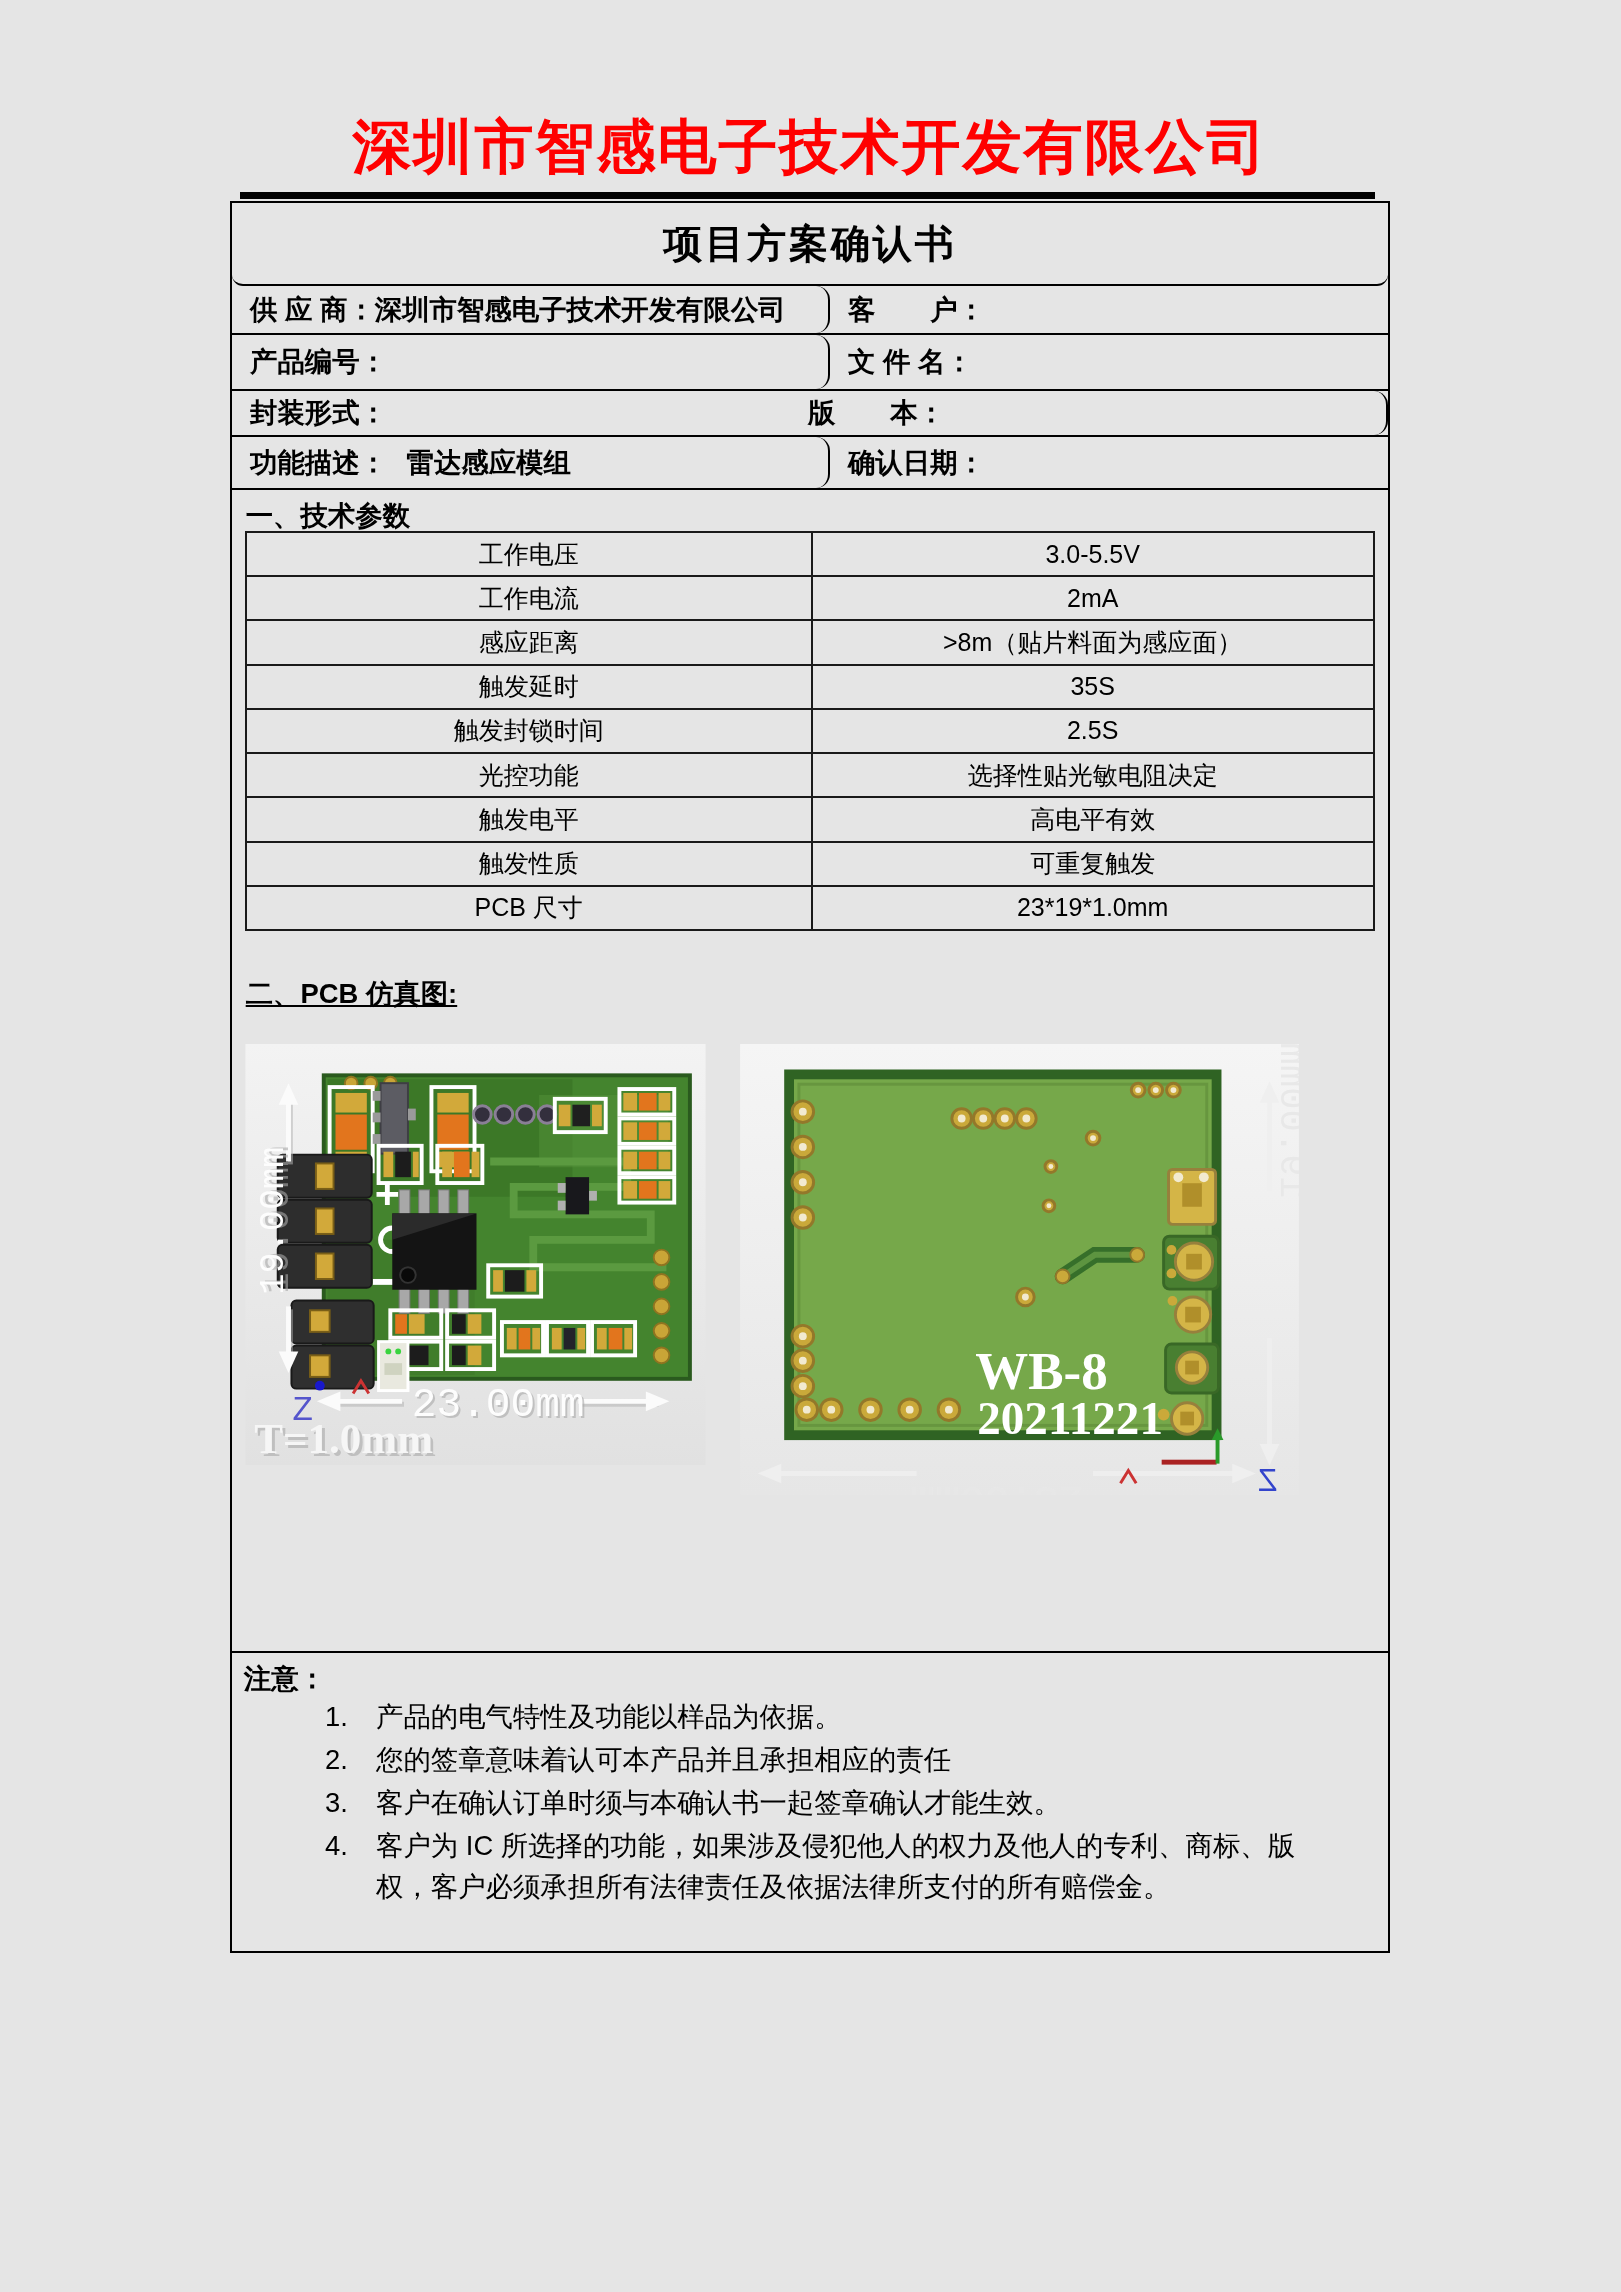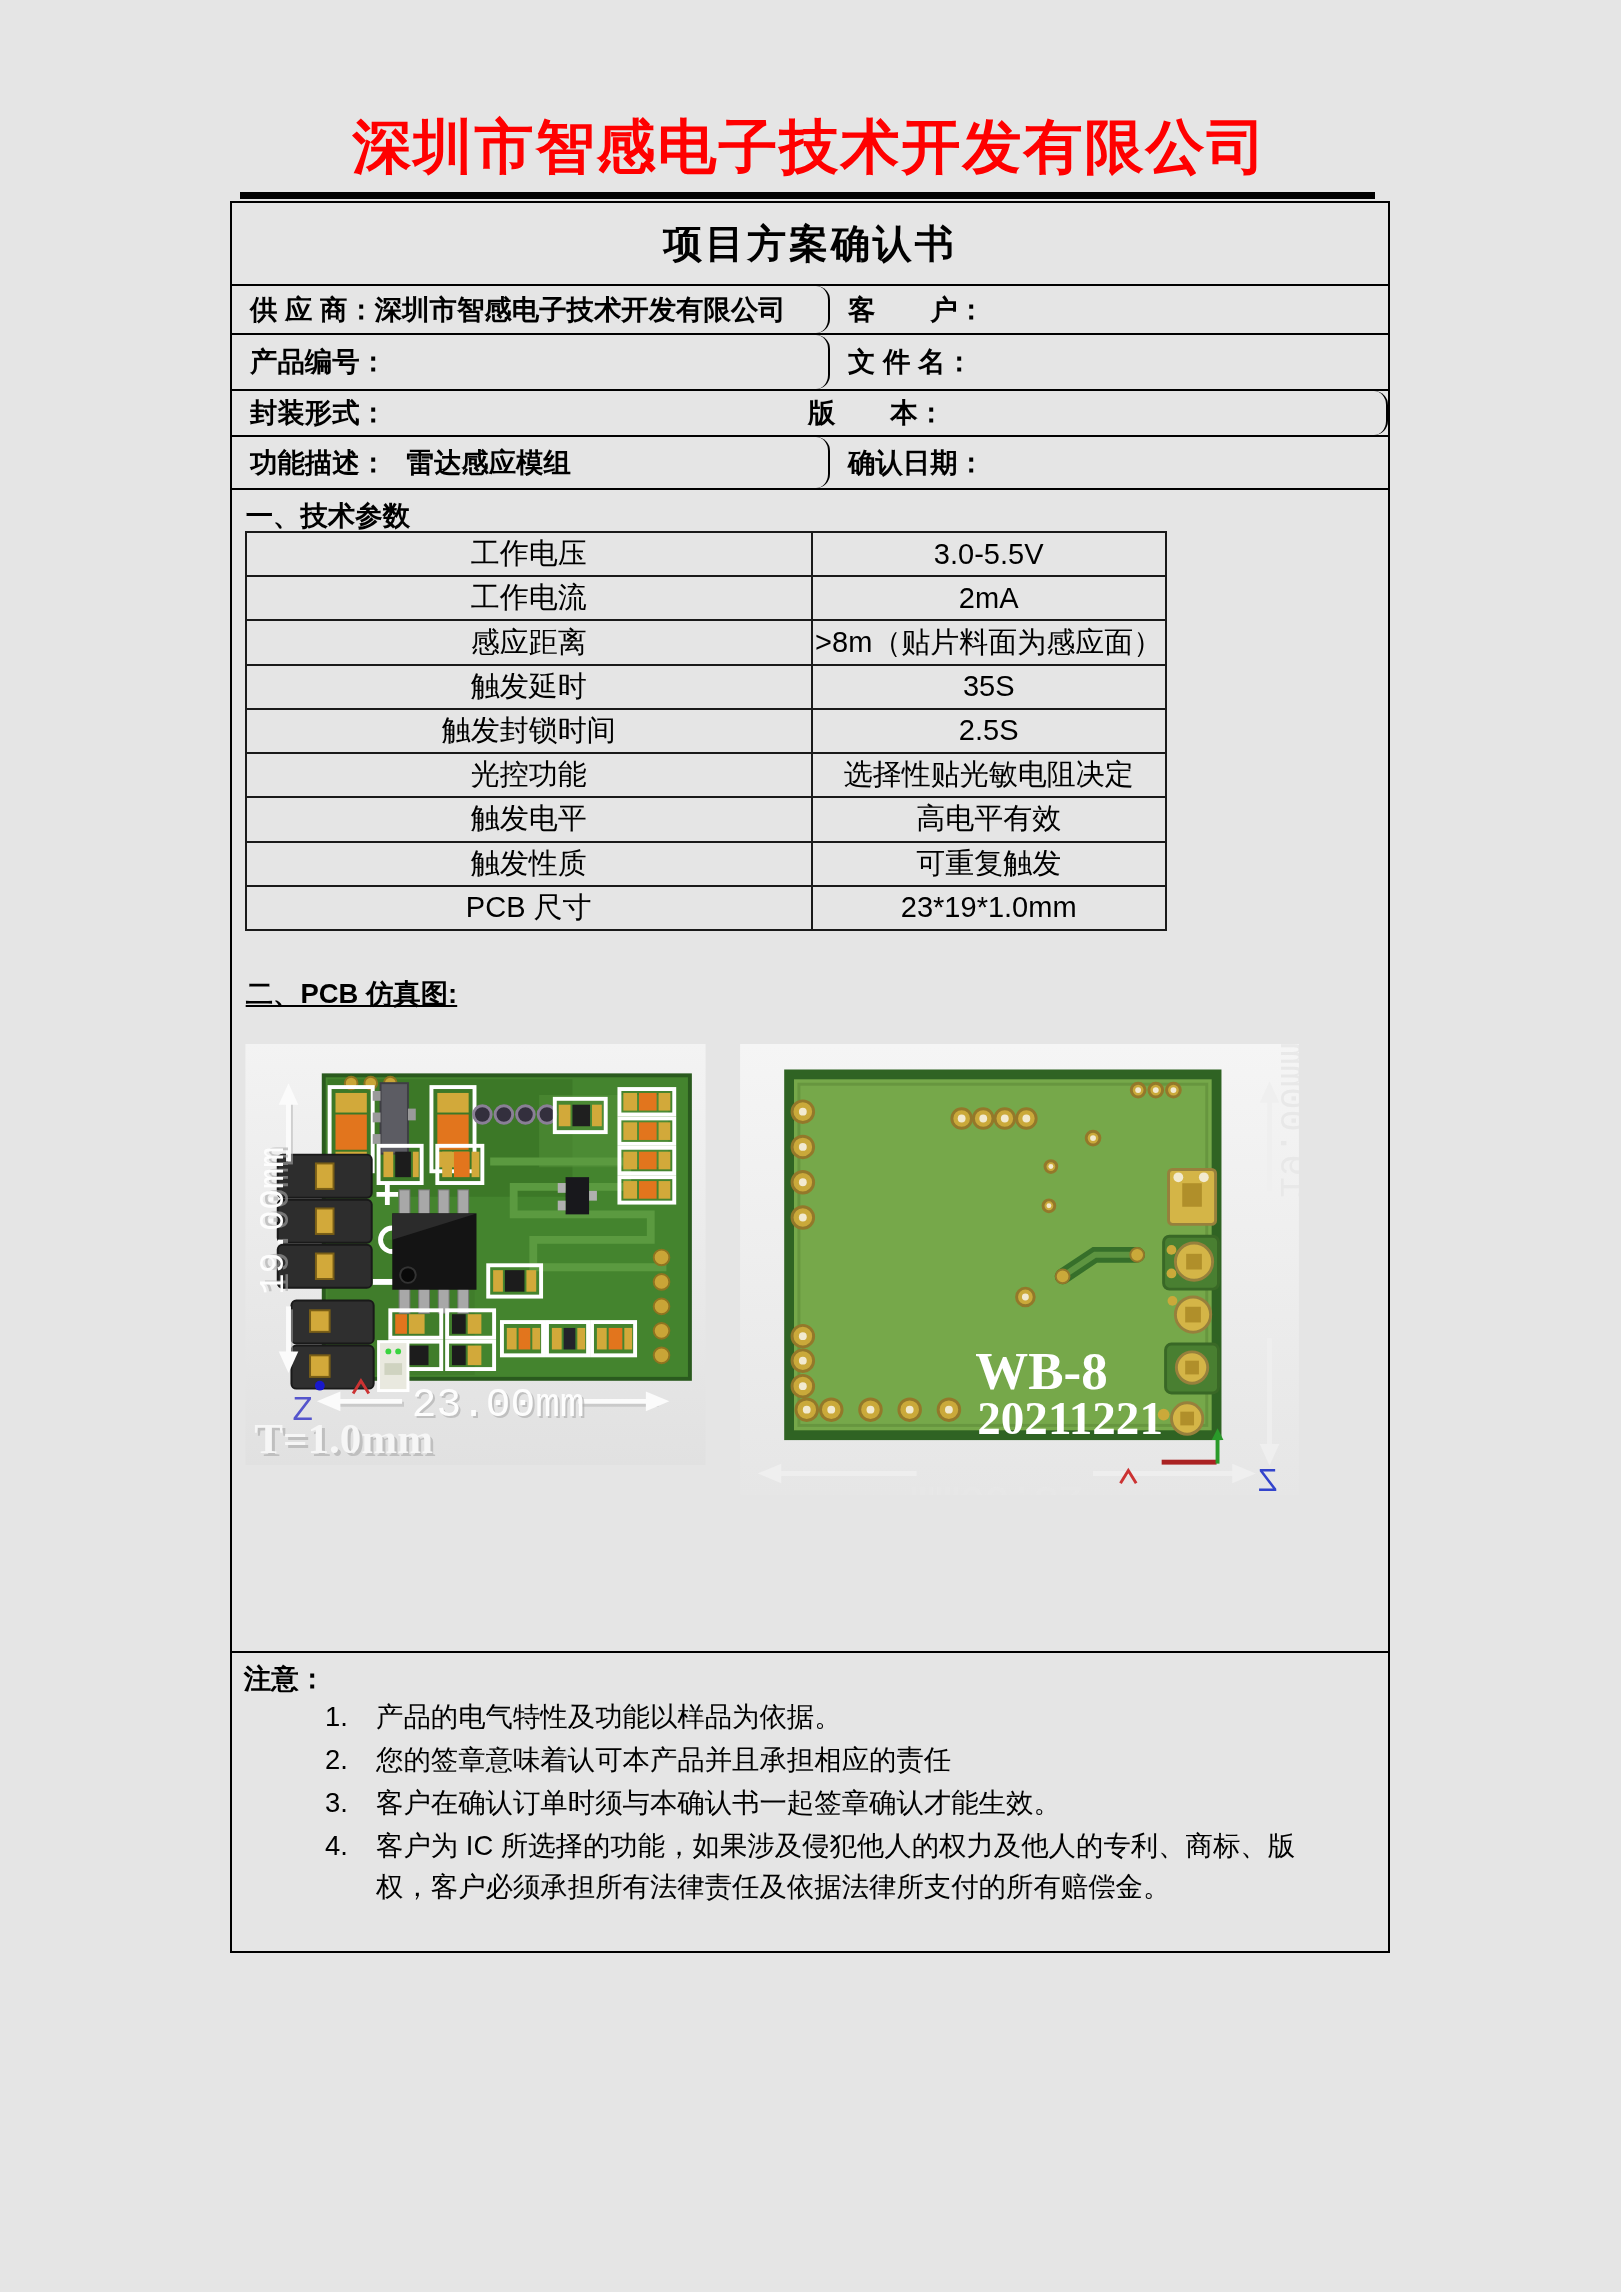--- a/index.html
+++ b/index.html
@@ -5,34 +5,34 @@
   html,body{margin:0;padding:0;background:#ffffff;}
   .page{position:relative;width:1621px;height:2293px;background:#e5e5e5;overflow:hidden;
         font-family:"Liberation Sans",sans-serif;color:#000;}
   .company-title{position:absolute;left:230px;top:110px;width:1160px;text-align:center;
         font-family:"DejaVu Serif","Liberation Serif",serif;font-weight:bold;font-size:59px;
         line-height:74px;color:#ff0000;letter-spacing:2px;white-space:nowrap;}
   .thick-rule{position:absolute;left:240px;top:192px;width:1135px;height:6.9px;background:#000;}
   .main-table{position:absolute;left:230px;top:201px;width:1160px;height:1752px;
         border:2px solid #000;box-sizing:border-box;display:flex;flex-direction:column;}
   .doc-title-row{height:83px;border-bottom:2px solid #000;display:flex;align-items:center;
-        justify-content:center;font-size:39px;font-weight:bold;letter-spacing:2.9px;box-sizing:border-box;}
+        justify-content:center;font-size:39px;font-weight:bold;letter-spacing:2.9px;box-sizing:border-box;border-radius:11px;}
   .header-row{display:flex;border-bottom:2px solid #000;box-sizing:border-box;
         font-size:27.4px;font-weight:bold;}
   .header-row .cell{display:flex;align-items:center;padding-left:18px;box-sizing:border-box;
         white-space:nowrap;overflow:hidden;border-radius:14px;}
   .cell-left{width:598px;border-right:2px solid #000;}
   .cell-right{flex:1;}
   .hr1{height:49px;} .hr2{height:56px;} .hr3{height:46px;} .hr4{height:53px;}
   .big-cell{position:relative;height:1163px;border-bottom:2px solid #000;box-sizing:border-box;}
   .sec-heading{position:absolute;left:13.7px;font-size:27.4px;font-weight:bold;white-space:nowrap;}
   .params-heading{top:7.8px;}
   .pcb-heading{top:486px;text-decoration:underline;}
-  table.params{position:absolute;top:41px;left:12.7px;width:922px;height:400px;
-        border-collapse:collapse;table-layout:fixed;font-size:29px;}
+  table.params{position:absolute;top:41px;left:12.7px;width:1130px;height:400px;
+        border-collapse:collapse;table-layout:fixed;font-size:25px;}
   table.params td{border:2px solid #1a1a1a;text-align:center;vertical-align:middle;padding:0;}
   td.pname{width:564px;}
   .figure{position:absolute;top:554px;left:12.7px;display:flex;gap:34px;}
   .notes-cell{position:relative;flex:1;font-size:27.4px;box-sizing:border-box;}
   .notes-heading{position:absolute;top:7.8px;left:11.8px;font-weight:bold;}
   .notes-list{position:absolute;top:43px;left:93px;width:980px;}
   .note-item{display:flex;line-height:41px;margin-bottom:2px;}
   .note-num{width:51px;flex:none;}
   .note-text{flex:1;}
 </style>

